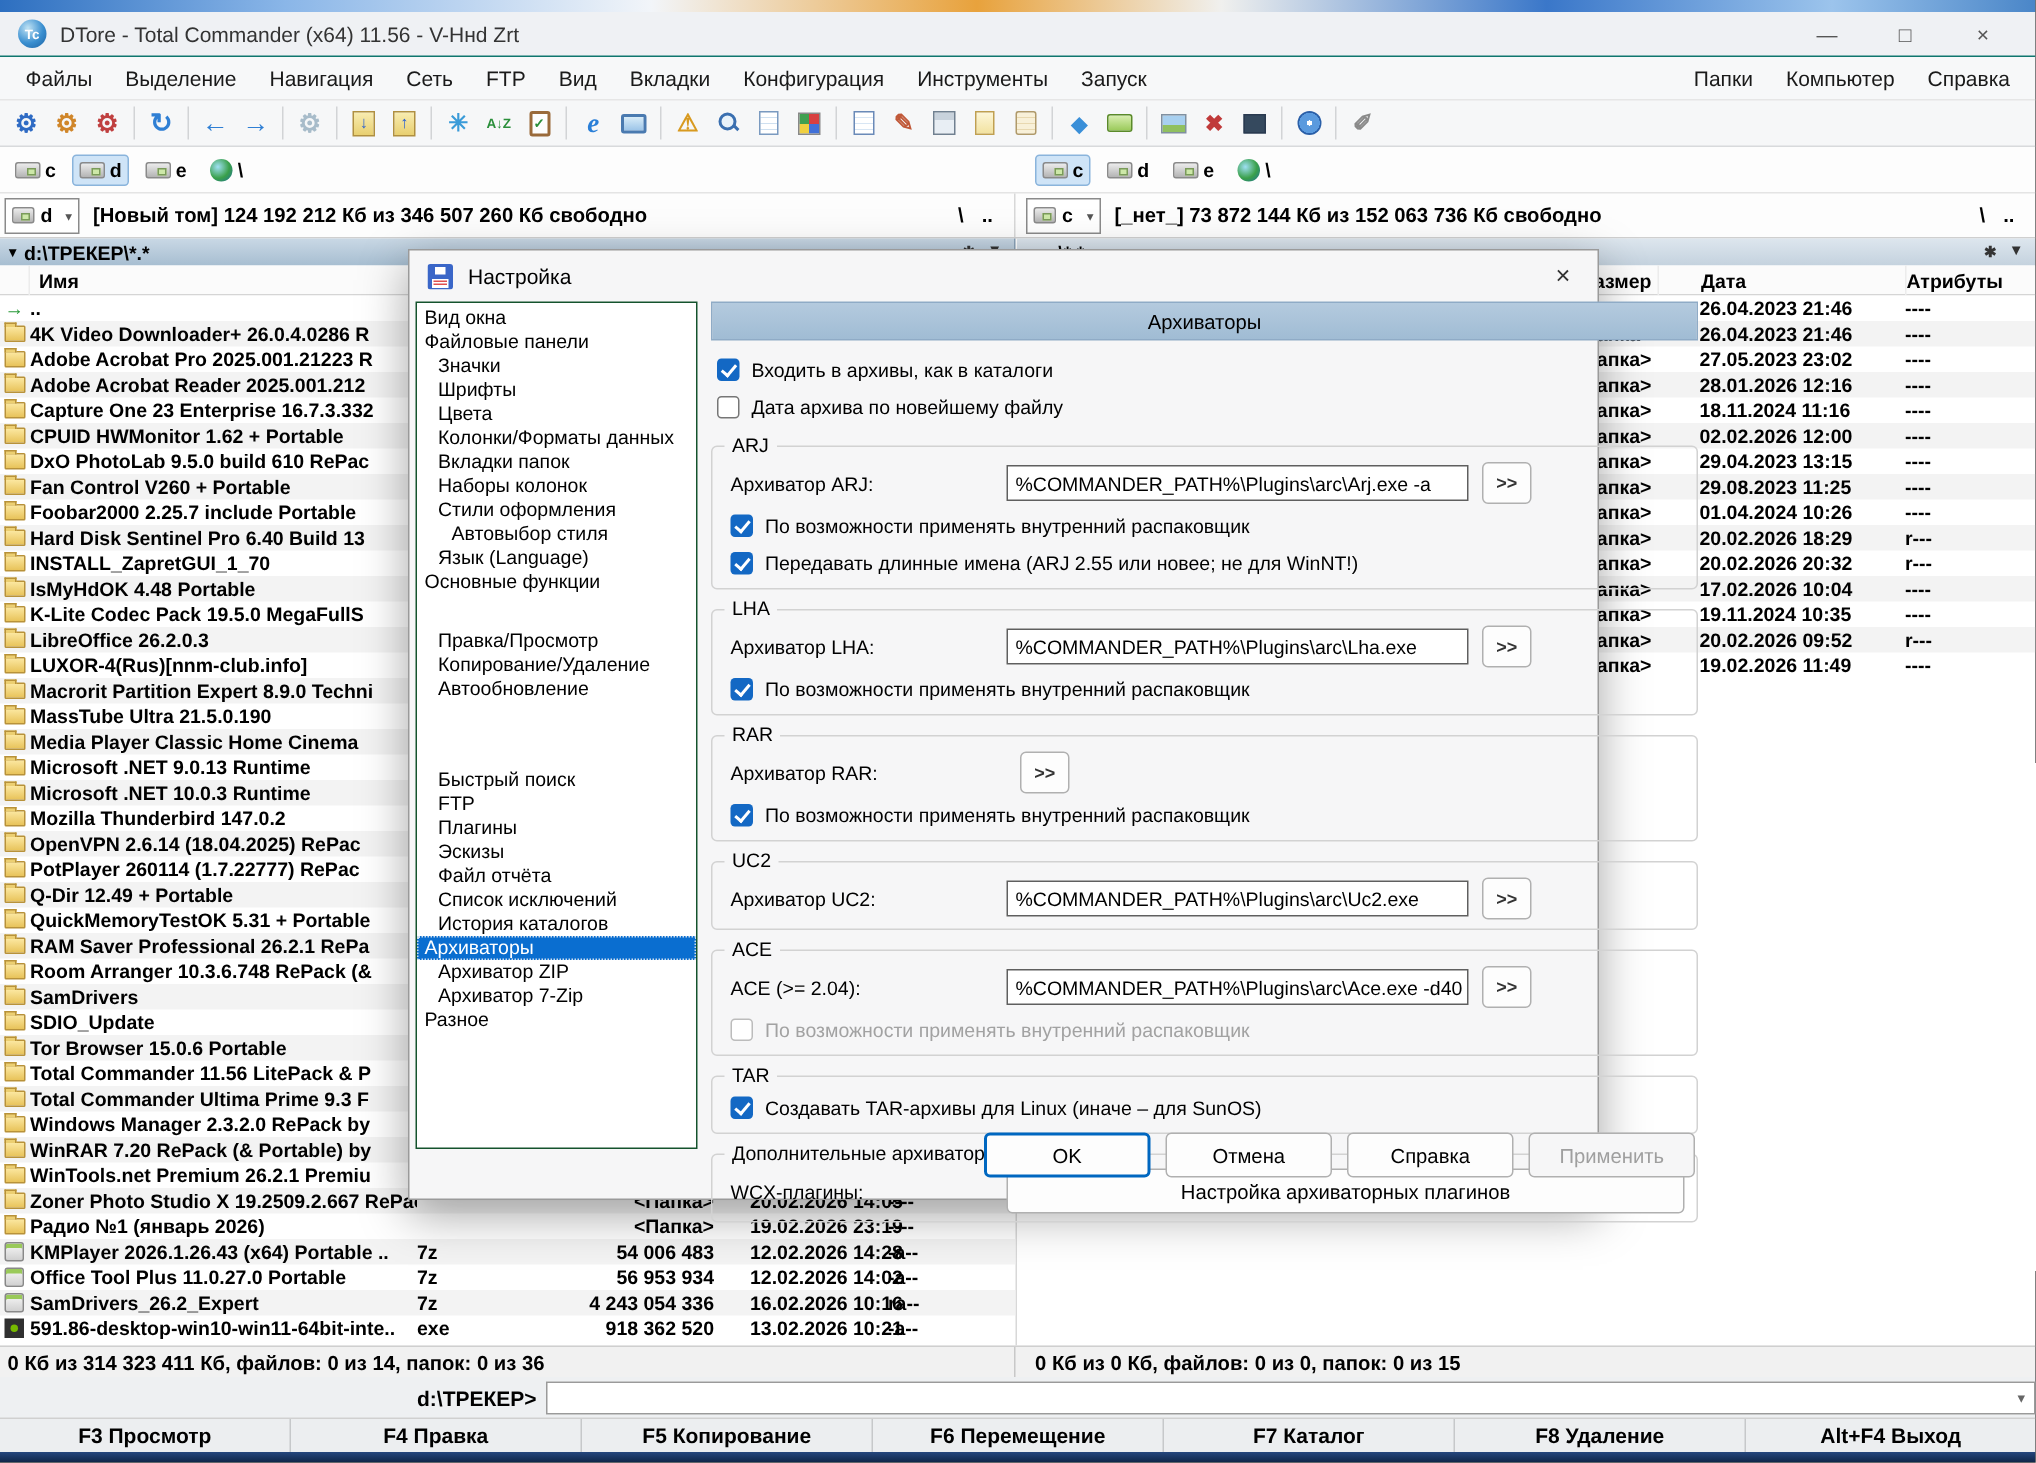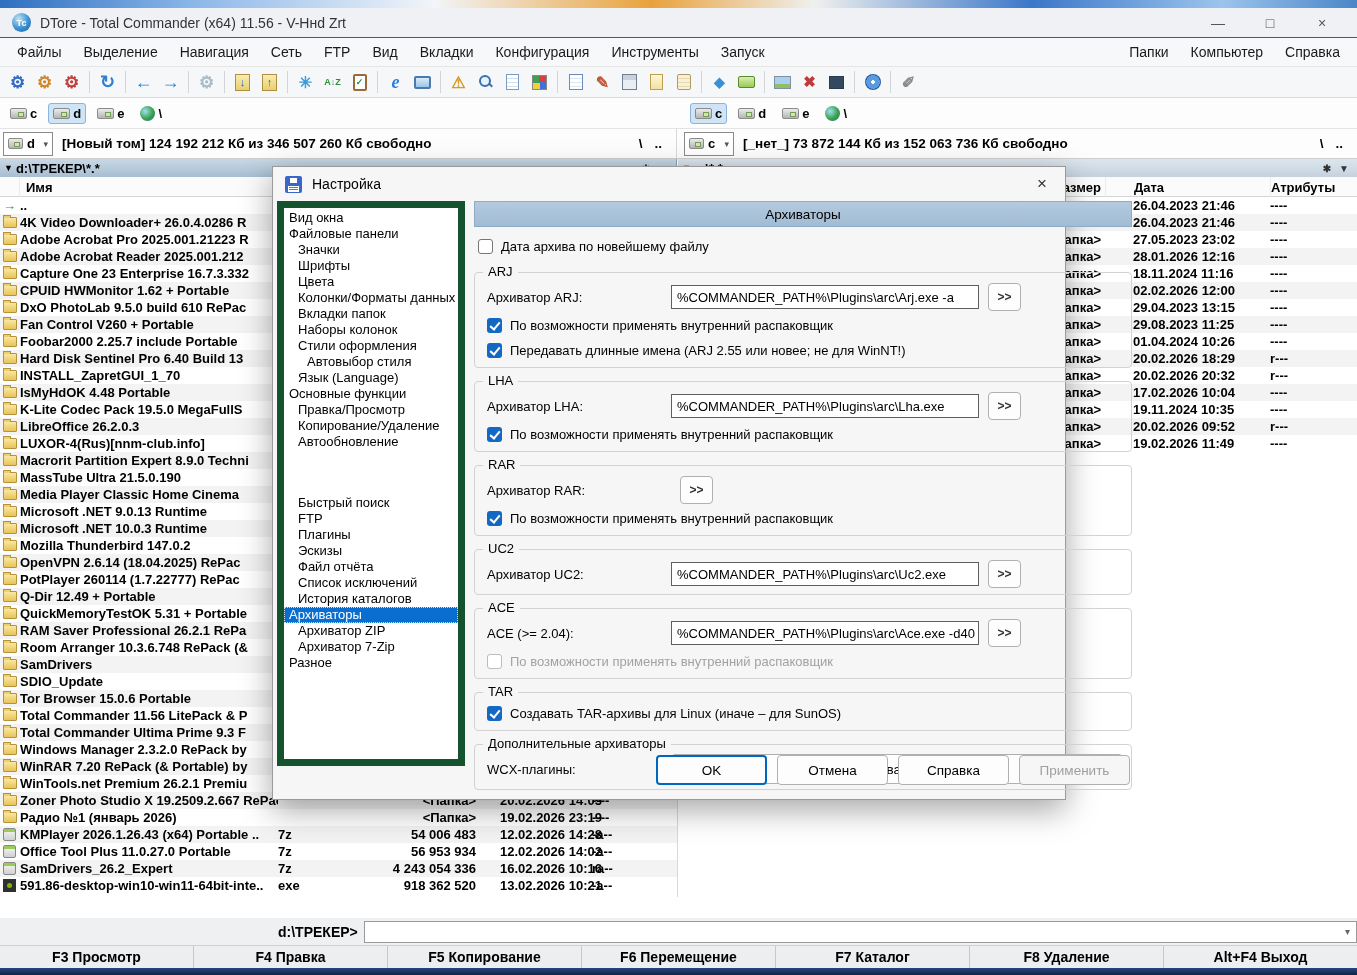--- a/index.html
+++ b/index.html
@@ -134,21 +134,21 @@
   
   .dialog{position:absolute;left:272px;top:166px;width:794px;height:634px;background:#f6f6f7;
     border:1px solid #9a9a9a;box-shadow:0 10px 30px rgba(0,0,0,.35);z-index:10;}
   .dlg-title{height:34px;display:flex;align-items:center;padding:0 12px;font-size:14px;}
   .floppy{width:17px;height:17px;border-radius:2px;margin-right:10px;position:relative;flex:none;
     background:linear-gradient(#fff,#fff) 5px 2px/7px 5px no-repeat,
                linear-gradient(#fff,#fff) 3px 10px/11px 6px no-repeat,#3a66c8;}
   .floppy::after{content:"";position:absolute;left:4px;top:11px;width:9px;height:1px;background:#e05050;box-shadow:0 2px 0 #e05050;}
   .dlg-close{margin-left:auto;font-size:17px;color:#333;width:22px;text-align:center;}
   .dlg-body{position:absolute;top:34px;left:4px;right:4px;bottom:4px;display:flex;}
-  .tree{width:188px;height:565px;background:#fff;border:7px solid #14532d;font-size:13px;padding-top:2px;overflow:hidden;flex:none;}
+  .tree{width:188px;height:565px;background:#fff;border:1px solid #14532d;font-size:13px;padding-top:2px;overflow:hidden;flex:none;}
   .tree-item{height:16px;line-height:16px;white-space:nowrap;}
   .tree-item.sel{background:#0a6ed0;color:#fff;outline:1px dotted #cfe0f0;outline-offset:-1px;}
   .page{flex:1;margin-left:9px;position:relative;font-size:13px;}
   .page-header{height:26px;background:linear-gradient(#b4cade,#a0bcd4);border:1px solid #8fabc6;
     display:flex;align-items:center;justify-content:center;font-size:13.5px;}
   .chk-row{display:flex;align-items:center;gap:8px;height:25px;margin-left:4px;}
   .cb{width:15px;height:15px;border-radius:3px;flex:none;position:relative;}
   .cb.on{background:#1368c4;}
   .cb.on::after{content:"";position:absolute;left:5px;top:2px;width:4px;height:8px;border:solid #fff;border-width:0 2px 2px 0;transform:rotate(40deg);}
   .cb.off{background:#fff;border:1px solid #767676;}
@@ -959,20 +959,24 @@
             <span class="fi-folder"></span>
           </span>
           <span class="c-name"></span>
           <span class="c-size">&lt;Папка&gt;</span>
           <span class="c-date">19.02.2026 11:49</span>
           <span class="c-attrs">----</span>
         </div>
       </div>
   </div>
 
+  <div class="statusrow">
+    <div class="status ls">0 Кб из 314 323 411 Кб, файлов: 0 из 14, папок: 0 из 36</div>
+    <div class="status rs">0 Кб из 0 Кб, файлов: 0 из 0, папок: 0 из 15</div>
+  </div>
 
   <div class="cmdrow">
     <span class="cmd-prompt">d:\ТРЕКЕР&gt;</span>
     <div class="cmd-input">
       <span></span>
       <span class="chev">▾</span>
     </div>
   </div>
 
   <div class="fkeys" id="fkeys">
@@ -999,38 +1003,42 @@
           <div class="tree-item" style="padding-left: 14px;">Значки</div>
           <div class="tree-item" style="padding-left: 14px;">Шрифты</div>
           <div class="tree-item" style="padding-left: 14px;">Цвета</div>
           <div class="tree-item" style="padding-left: 14px;">Колонки/Форматы данных</div>
           <div class="tree-item" style="padding-left: 14px;">Вкладки папок</div>
           <div class="tree-item" style="padding-left: 14px;">Наборы колонок</div>
           <div class="tree-item" style="padding-left: 14px;">Стили оформления</div>
           <div class="tree-item" style="padding-left: 23px;">Автовыбор стиля</div>
           <div class="tree-item" style="padding-left: 14px;">Язык (Language)</div>
           <div class="tree-item" style="padding-left: 5px;">Основные функции</div>
-          <div class="tree-item" style="padding-left: 14px;">Правка/Просмотр</div>
+          <div class="tree-item" style="padding-left: 14px; margin-top: 23px;">Правка/Просмотр</div>
           <div class="tree-item" style="padding-left: 14px;">Копирование/Удаление</div>
           <div class="tree-item" style="padding-left: 14px;">Автообновление</div>
           <div class="tree-item" style="padding-left: 14px; margin-top: 45px;">Быстрый поиск</div>
           <div class="tree-item" style="padding-left: 14px;">FTP</div>
           <div class="tree-item" style="padding-left: 14px;">Плагины</div>
           <div class="tree-item" style="padding-left: 14px;">Эскизы</div>
           <div class="tree-item" style="padding-left: 14px;">Файл отчёта</div>
           <div class="tree-item" style="padding-left: 14px;">Список исключений</div>
           <div class="tree-item" style="padding-left: 14px;">История каталогов</div>
           <div class="tree-item sel" style="padding-left: 5px;">Архиваторы</div>
           <div class="tree-item" style="padding-left: 14px;">Архиватор ZIP</div>
           <div class="tree-item" style="padding-left: 14px;">Архиватор 7-Zip</div>
           <div class="tree-item" style="padding-left: 5px;">Разное</div>
         </div>
       <div class="page" id="page">
         <div class="page-header">Архиваторы</div>
         <div id="pageContent" style="margin-top: 7px;">
+            <div class="chk-row">
+              <span class="cb on"></span>
+              <span class="chk-lbl">Входить в архивы, как в каталоги</span>
+            </div>
             <div class="chk-row">
               <span class="cb off"></span>
               <span class="chk-lbl">Дата архива по новейшему файлу</span>
             </div>
             <div class="grp">
               <span class="grp-label">ARJ</span>
               <div class="f-row">
                 <span class="f-label">Архиватор ARJ:</span>
                 <span class="f-input">%COMMANDER_PATH%\Plugins\arc\Arj.exe -a</span>
                 <span class="f-more">&gt;&gt;</span>

